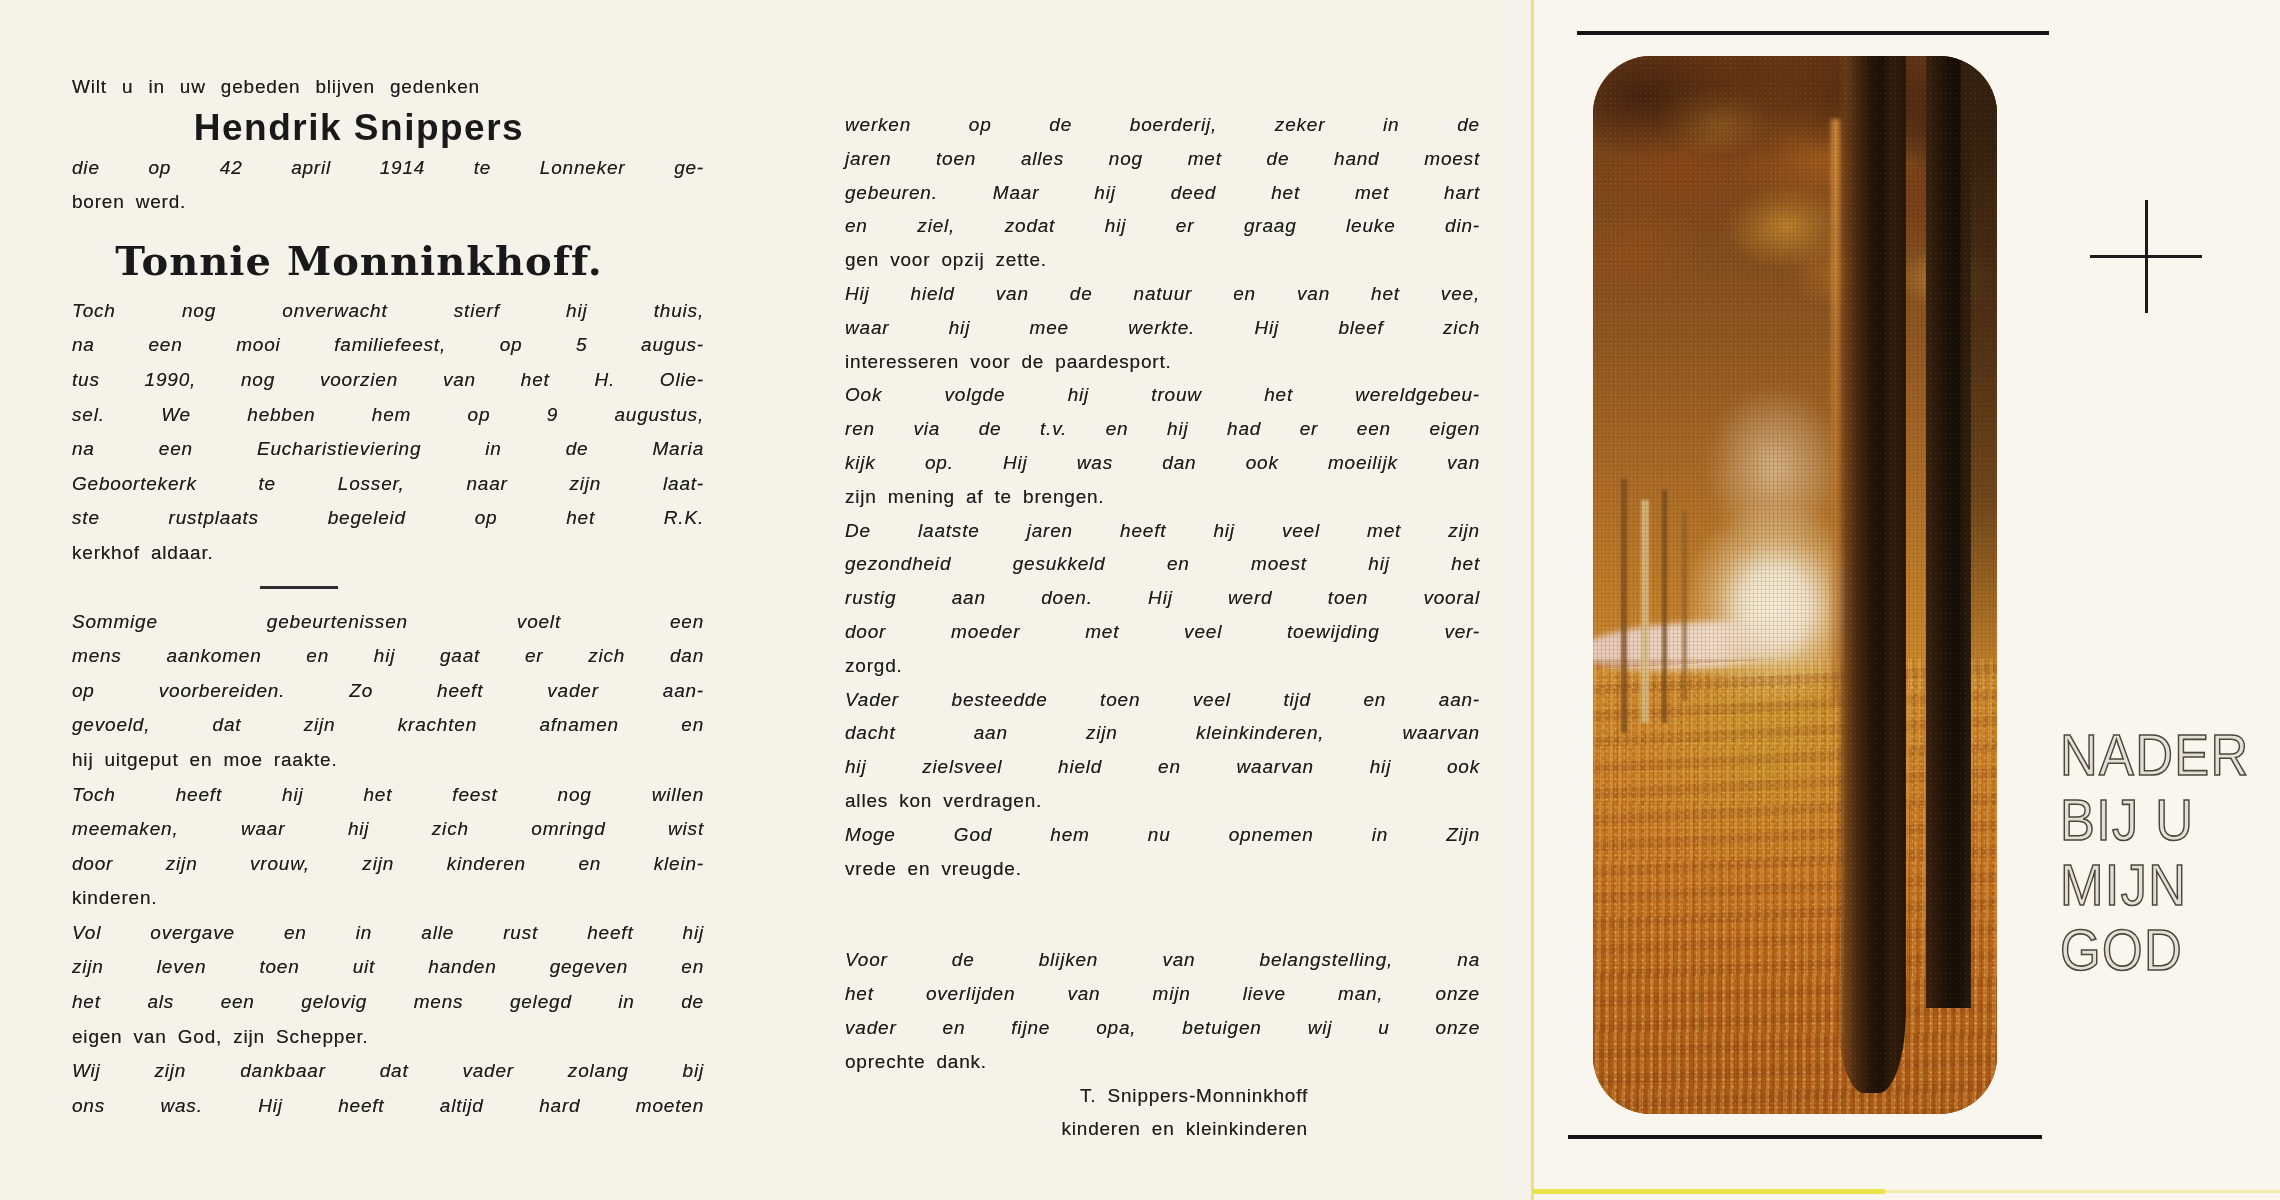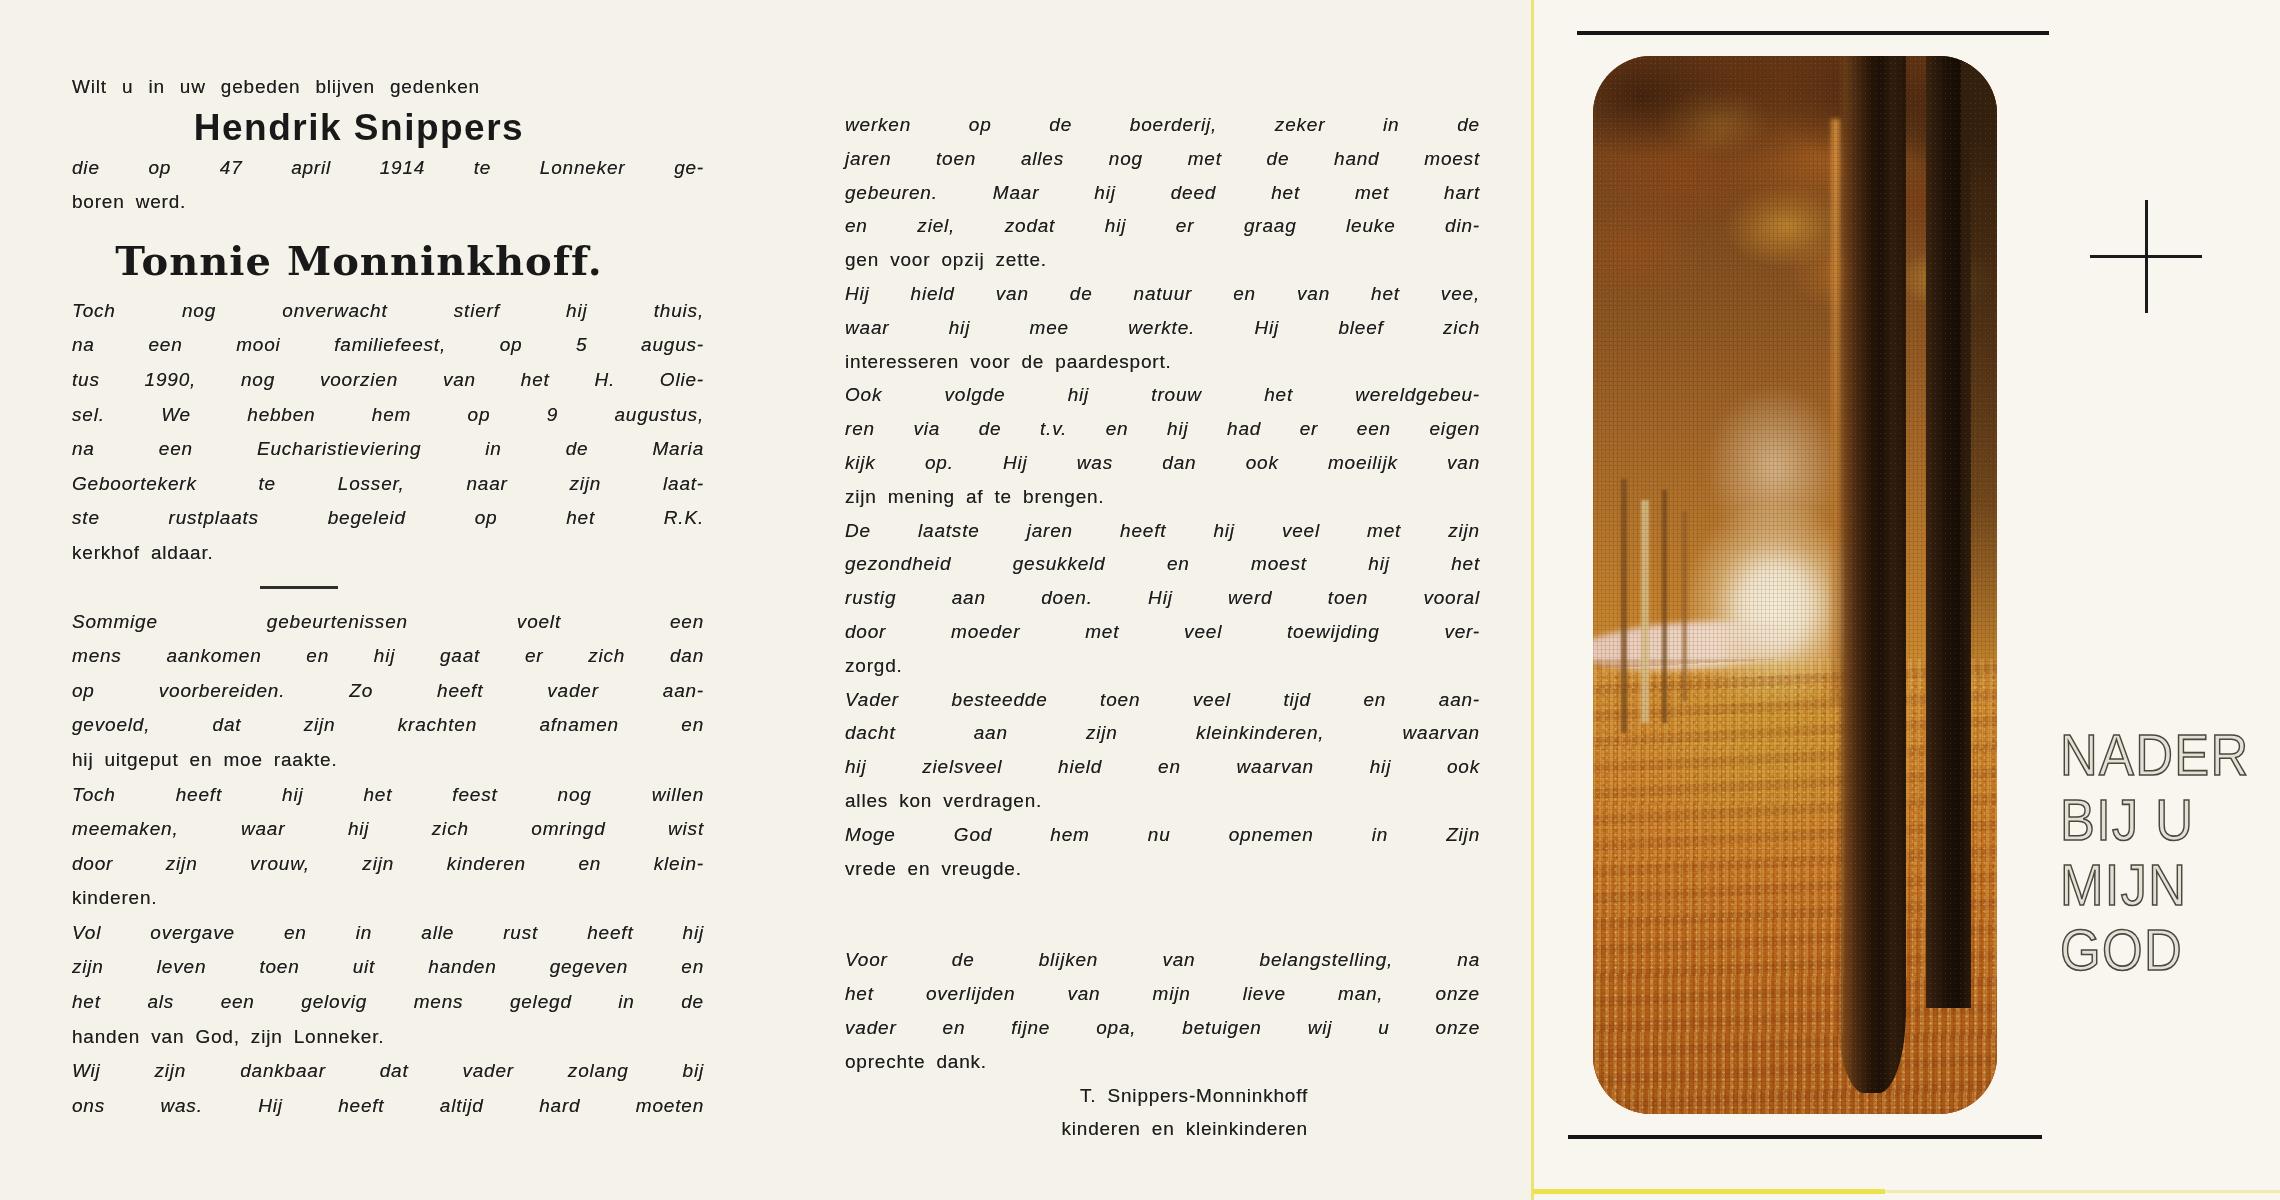--- a/index.html
+++ b/index.html
@@ -110,21 +110,21 @@
   .pl-weave{background:
     repeating-linear-gradient(90deg, rgba(50,25,8,.12) 0 1px, transparent 1px 4px),
     repeating-linear-gradient(0deg, rgba(50,25,8,.10) 0 1px, transparent 1px 4px);}
 </style>
 </head>
 <body>
 
 <div class="col col-left" id="col-left">
     <div class="ln open">Wilt u in uw gebeden blijven gedenken</div>
     <div class="nm">Hendrik Snippers</div>
-    <div class="ln j">die op 47 april 1914 te Lonneker ge-</div>
+    <div class="ln j">die op 42 april 1914 te Lonneker ge-</div>
     <div class="ln l">boren werd.</div>
     <div class="nm2">Tonnie Monninkhoff.</div>
     <div class="ln j">Toch nog onverwacht stierf hij thuis,</div>
     <div class="ln j">na een mooi familiefeest, op 5 augus-</div>
     <div class="ln j">tus 1990, nog voorzien van het H. Olie-</div>
     <div class="ln j">sel. We hebben hem op 9 augustus,</div>
     <div class="ln j">na een Eucharistieviering in de Maria</div>
     <div class="ln j">Geboortekerk te Losser, naar zijn laat-</div>
     <div class="ln j">ste rustplaats begeleid op het R.K.</div>
     <div class="ln l">kerkhof aldaar.</div>
@@ -136,21 +136,21 @@
     <div class="ln j">op voorbereiden. Zo heeft vader aan-</div>
     <div class="ln j">gevoeld, dat zijn krachten afnamen en</div>
     <div class="ln l">hij uitgeput en moe raakte.</div>
     <div class="ln j">Toch heeft hij het feest nog willen</div>
     <div class="ln j">meemaken, waar hij zich omringd wist</div>
     <div class="ln j">door zijn vrouw, zijn kinderen en klein-</div>
     <div class="ln l">kinderen.</div>
     <div class="ln j">Vol overgave en in alle rust heeft hij</div>
     <div class="ln j">zijn leven toen uit handen gegeven en</div>
     <div class="ln j">het als een gelovig mens gelegd in de</div>
-    <div class="ln l">handen van God, zijn Lonneker.</div>
+    <div class="ln l">eigen van God, zijn Schepper.</div>
     <div class="ln j">Wij zijn dankbaar dat vader zolang bij</div>
     <div class="ln j">ons was. Hij heeft altijd hard moeten</div>
   </div>
 
 <div class="col col-mid" id="col-mid">
     <div class="ln j">werken op de boerderij, zeker in de</div>
     <div class="ln j">jaren toen alles nog met de hand moest</div>
     <div class="ln j">gebeuren. Maar hij deed het met hart</div>
     <div class="ln j">en ziel, zodat hij er graag leuke din-</div>
     <div class="ln l">gen voor opzij zette.</div>

